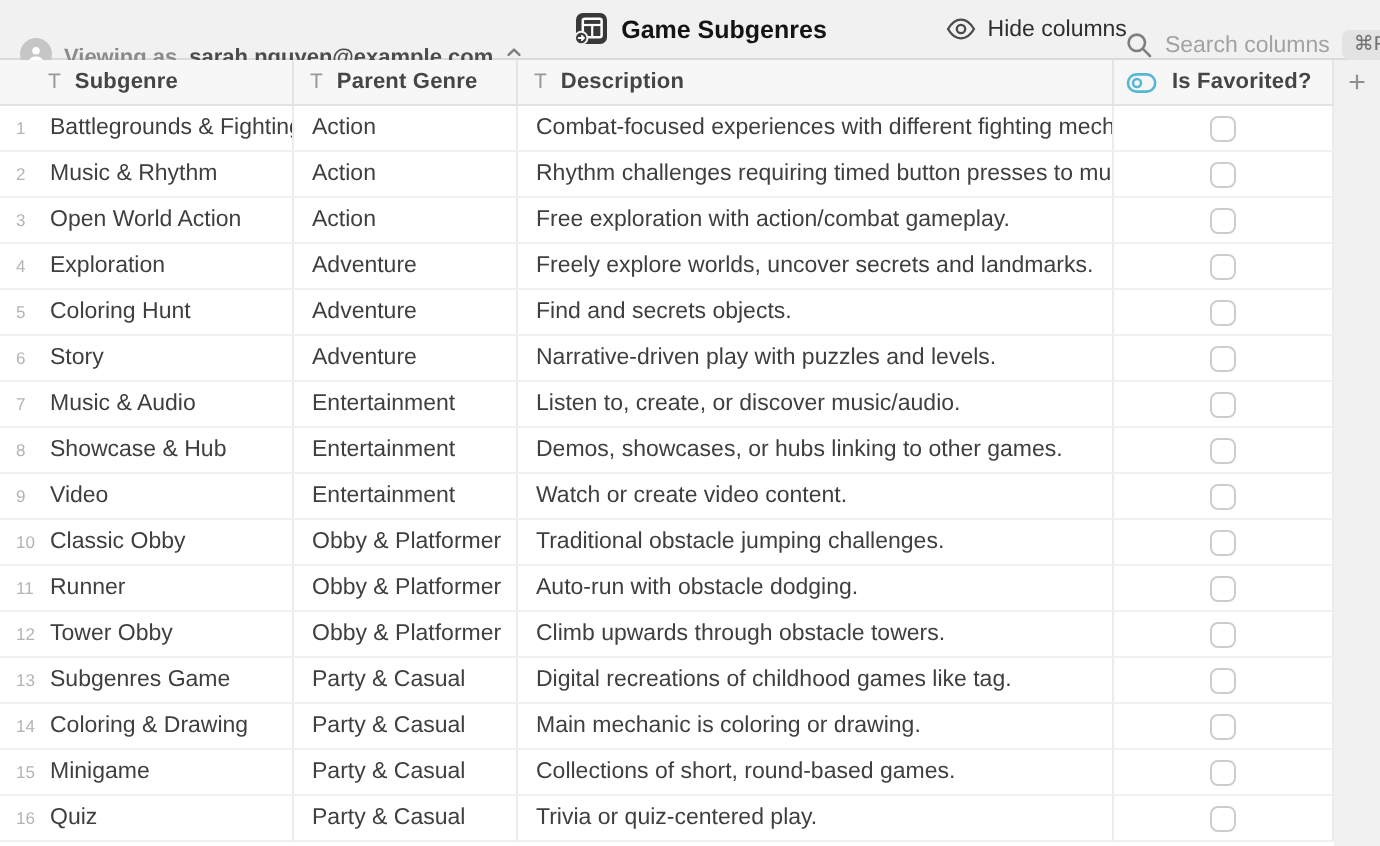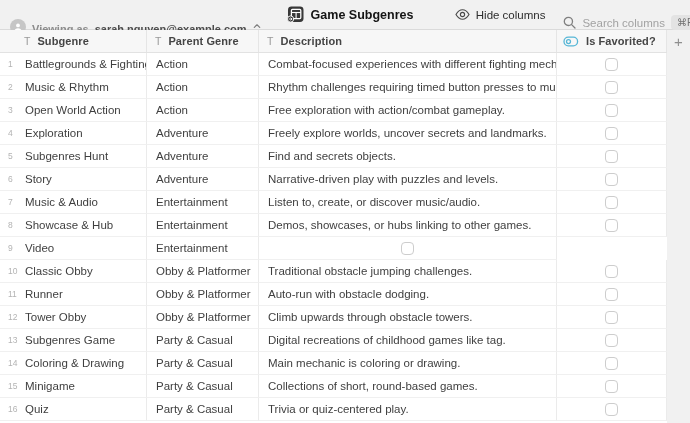--- a/index.html
+++ b/index.html
@@ -22,21 +22,21 @@
     display:flex; align-items:center; justify-content:center; flex:none;
   }
   .viewing-text { color:#8b8b8b; font-size:11px; white-space:nowrap; }
   .viewing-email { color:#4c4c4c; font-size:11px; white-space:nowrap;margin-top:28px; }
   .updown { display:flex; flex:none; }
 
   .topbar-center { flex:none; display:flex; align-items:center; gap:7px; }
   .logo { width:17px; height:17px; flex:none; }
   .doc-title { font-size:12.5px; font-weight:700; color:#141414; white-space:nowrap; }
 
-  .topbar-right { flex:1; display:flex; align-items:center; justify-content:flex-end; gap:18px; }
+  .topbar-right { flex:1; display:flex; align-items:center; justify-content:flex-end; }
   .hide-cols { display:flex; align-items:center; gap:6px; cursor:pointer; }
   .hide-cols-label { color:#2e2e2e; font-size:11.5px; white-space:nowrap; }
   .searchbox { display:flex; align-items:center; gap:6px; cursor:text;margin-top:16px; }
   .search-placeholder { color:#a2a2a2; font-size:11.5px; white-space:nowrap; }
   .kbd-badge {
     background:#e3e3e3; color:#707070; border-radius:4px; font-size:10px;
     padding:2px 6px; margin-right:-9px; white-space:nowrap; flex:none;
   }
 
   
@@ -210,21 +210,21 @@
             <div class="cell">
               <span class="celltext">Freely explore worlds, uncover secrets and landmarks.</span>
             </div>
             <div class="cell c4">
               <div class="checkbox"></div>
             </div>
           </div>
           <div class="grid-row row">
             <div class="cell c1">
               <span class="rownum">5</span>
-              <span class="celltext">Subgenres Hunt</span>
+              <span class="celltext">Coloring Hunt</span>
             </div>
             <div class="cell">
               <span class="celltext">Adventure</span>
             </div>
             <div class="cell">
               <span class="celltext">Find and secrets objects.</span>
             </div>
             <div class="cell c4">
               <div class="checkbox"></div>
             </div>
@@ -274,20 +274,23 @@
               <div class="checkbox"></div>
             </div>
           </div>
           <div class="grid-row row">
             <div class="cell c1">
               <span class="rownum">9</span>
               <span class="celltext">Video</span>
             </div>
             <div class="cell">
               <span class="celltext">Entertainment</span>
+            </div>
+            <div class="cell">
+              <span class="celltext">Watch or create video content.</span>
             </div>
             <div class="cell c4">
               <div class="checkbox"></div>
             </div>
           </div>
           <div class="grid-row row">
             <div class="cell c1">
               <span class="rownum">10</span>
               <span class="celltext">Classic Obby</span>
             </div>

